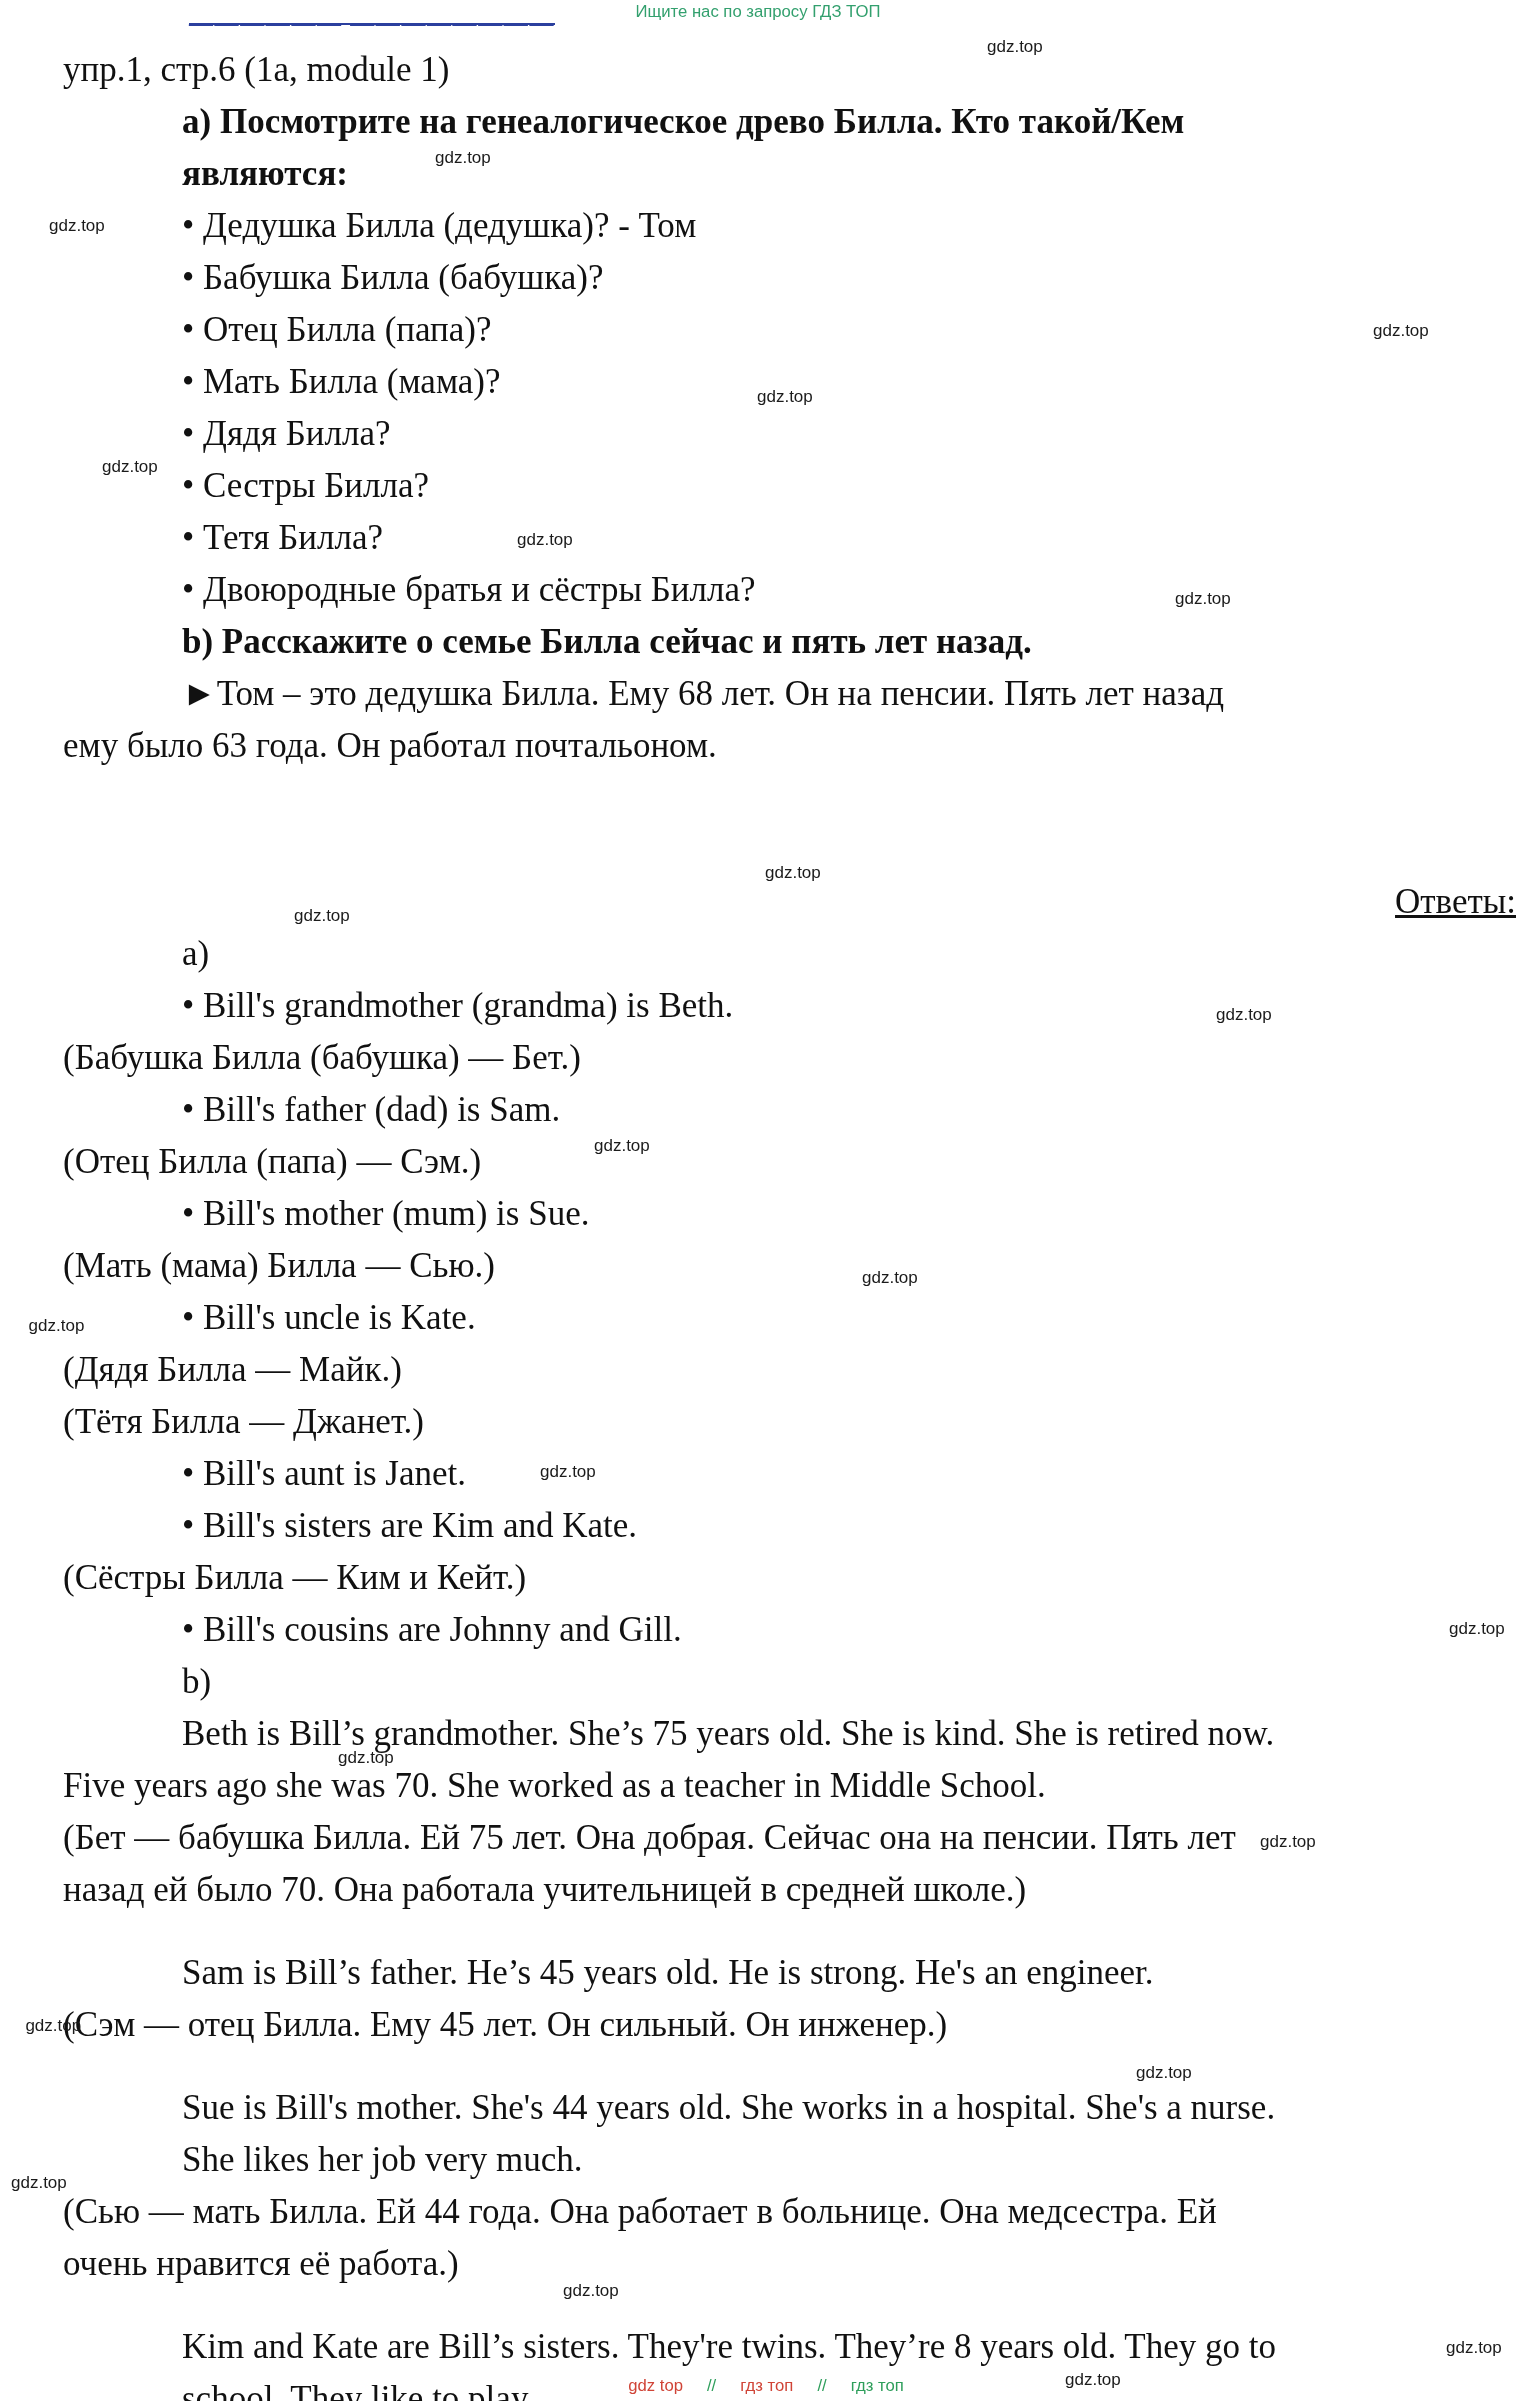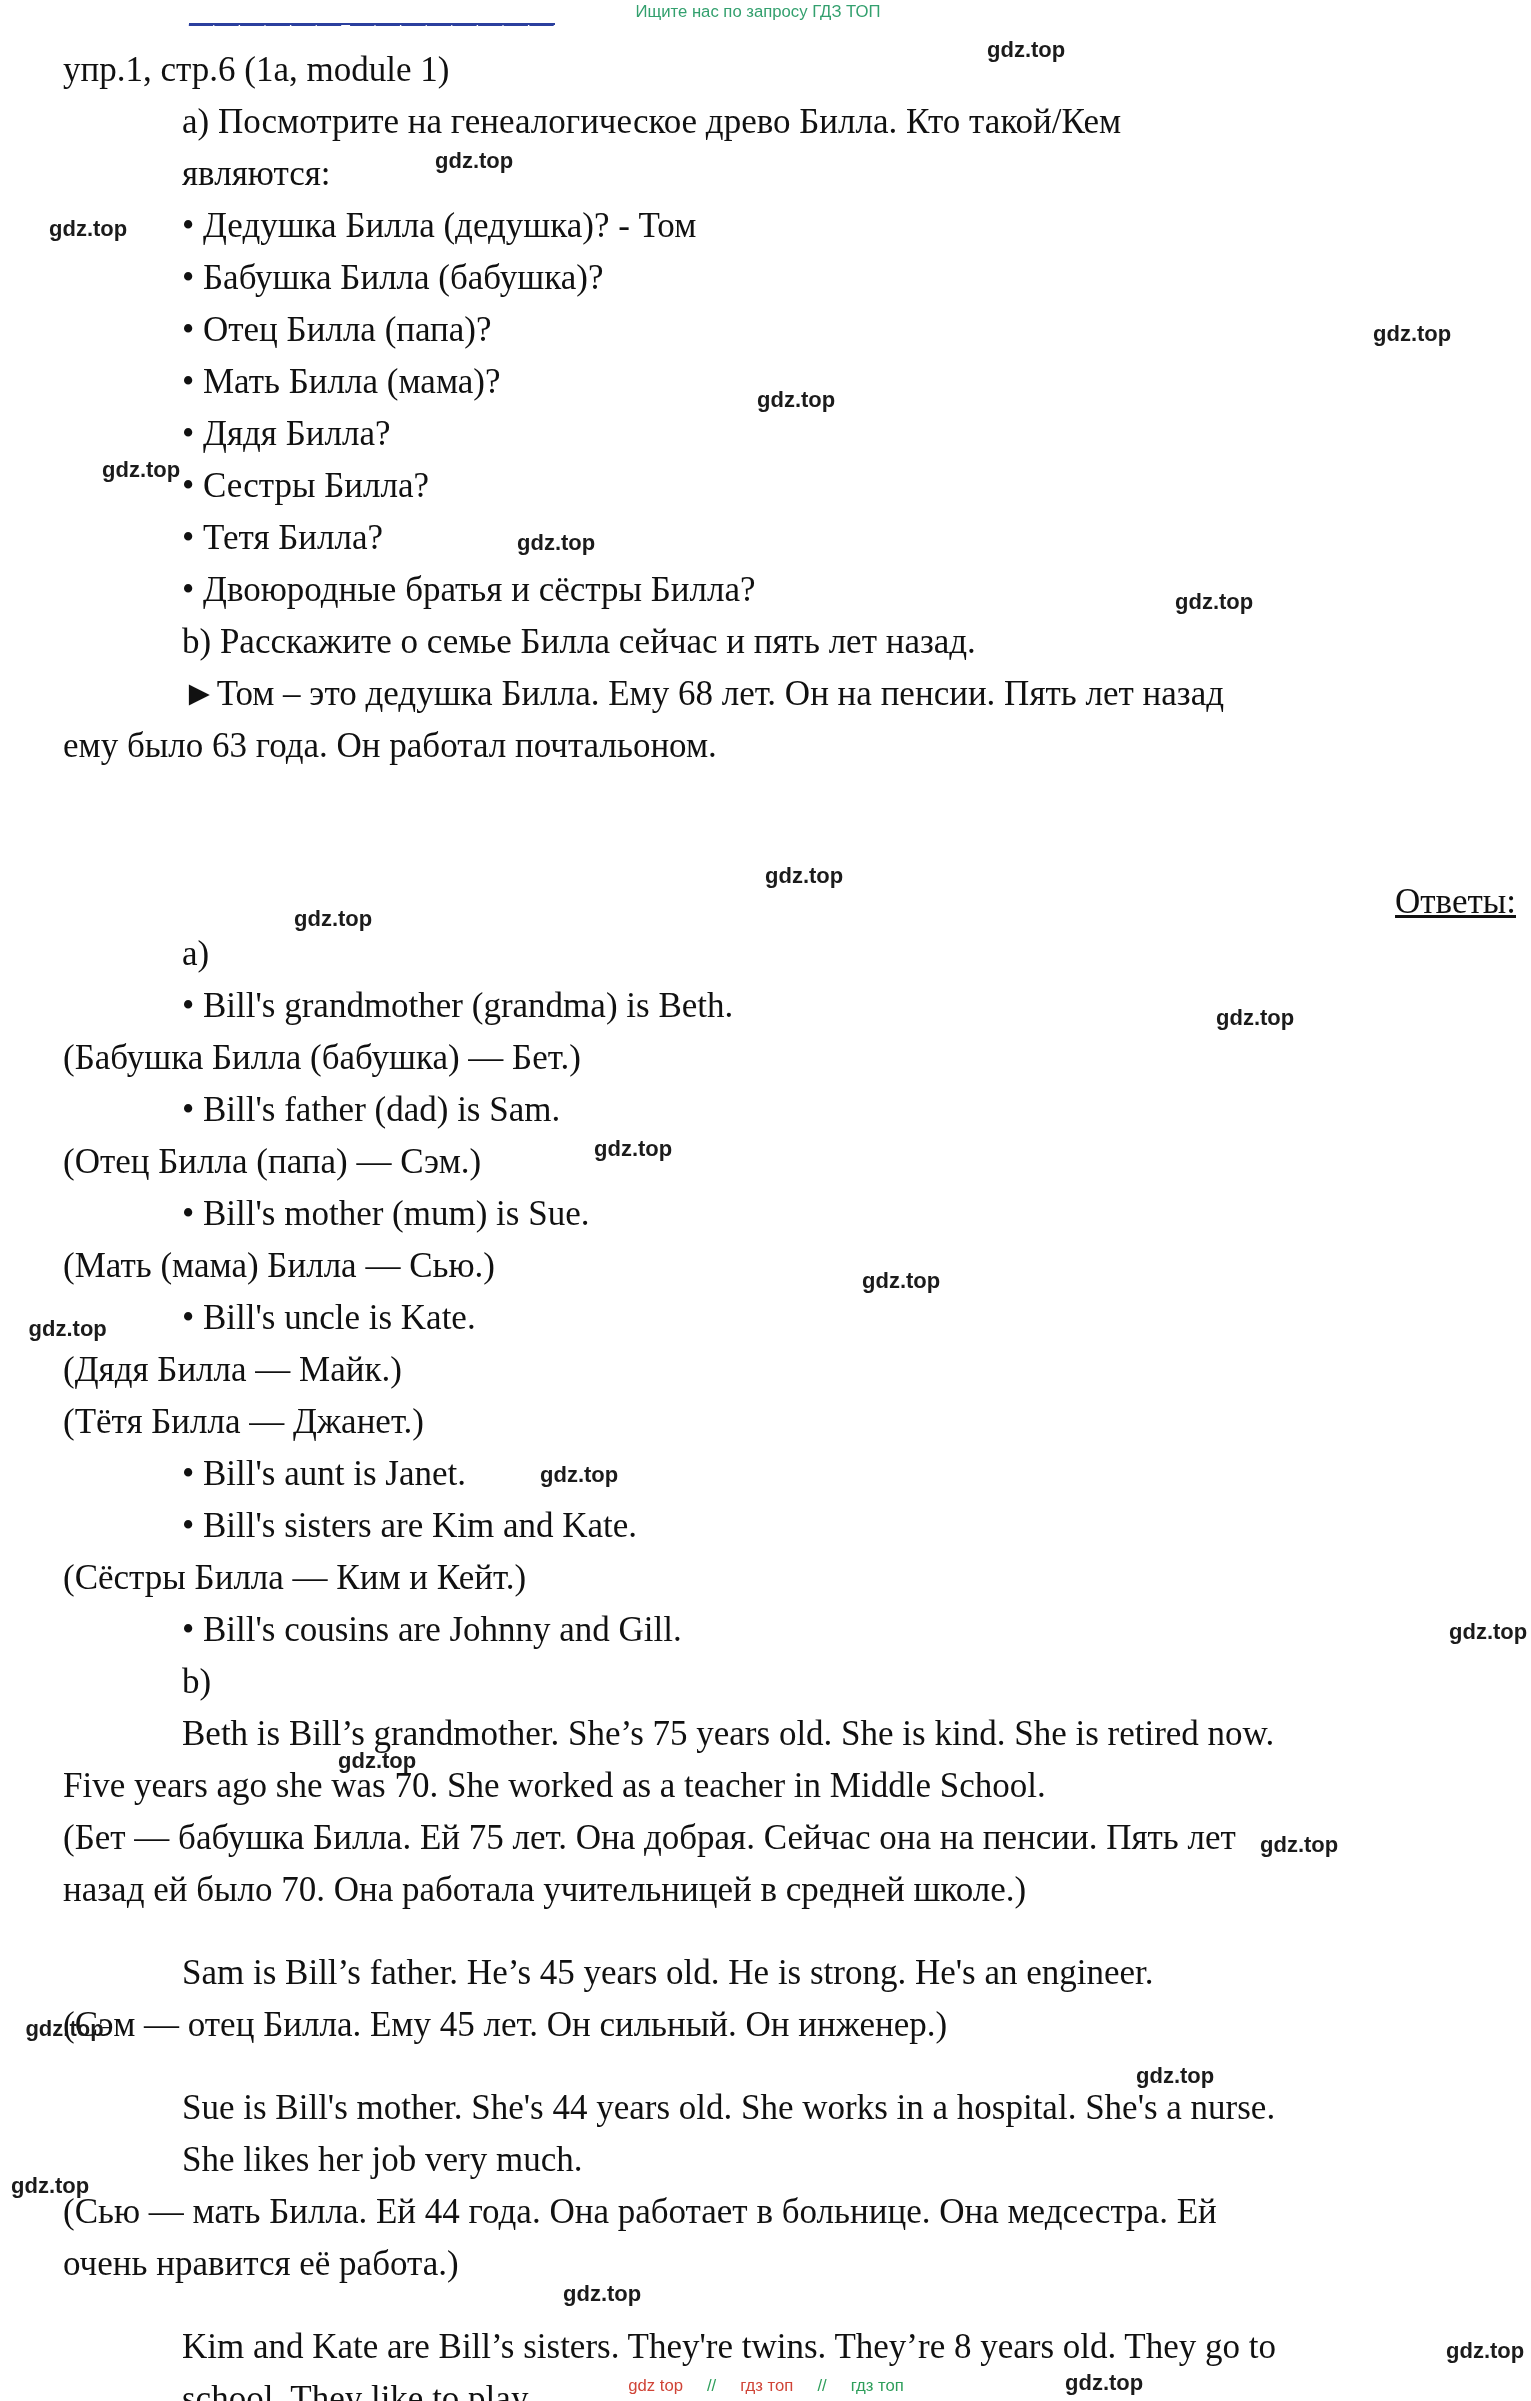--- a/index.html
+++ b/index.html
@@ -11,26 +11,26 @@
     position:absolute;top:1.6px;left:0;right:16px;text-align:center;
     font-family:"Liberation Sans","DejaVu Sans",sans-serif;font-size:16.7px;
   }
   .redacted{
     position:absolute;top:9.5px;left:189px;
     text-decoration:line-through;font-size:24px;letter-spacing:1.6px;font-weight:bold;
   }
   .content{position:absolute;left:63px;top:44px;right:16px;}
   .ln{height:52px;line-height:52px;font-size:35px;white-space:nowrap;}
   .ln.ind{padding-left:119px;}
-  .ln.bold{font-weight:normal;}
+  .ln.bold{font-weight:bold;}
   .ln.und{text-decoration:underline;text-align:right;}
   .ln.gap{margin-top:31px;}
   .wm{
     position:absolute;font-family:"Liberation Sans","DejaVu Sans",sans-serif;
-    font-size:22px;white-space:nowrap;font-weight:bold;
+    font-size:17px;white-space:nowrap;
   }
   .footer{
     position:absolute;left:0;right:0;bottom:4.8px;text-align:center;
     font-family:"Liberation Sans","DejaVu Sans",sans-serif;font-size:16.7px;
   }
   .footer span{margin:0 12px;}
 </style>
 </head>
 <body>
 

